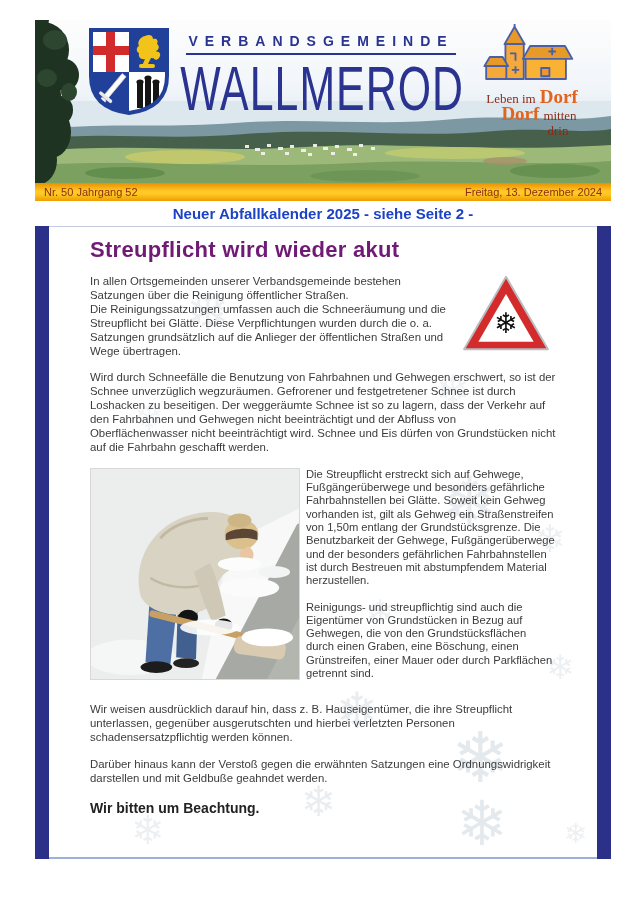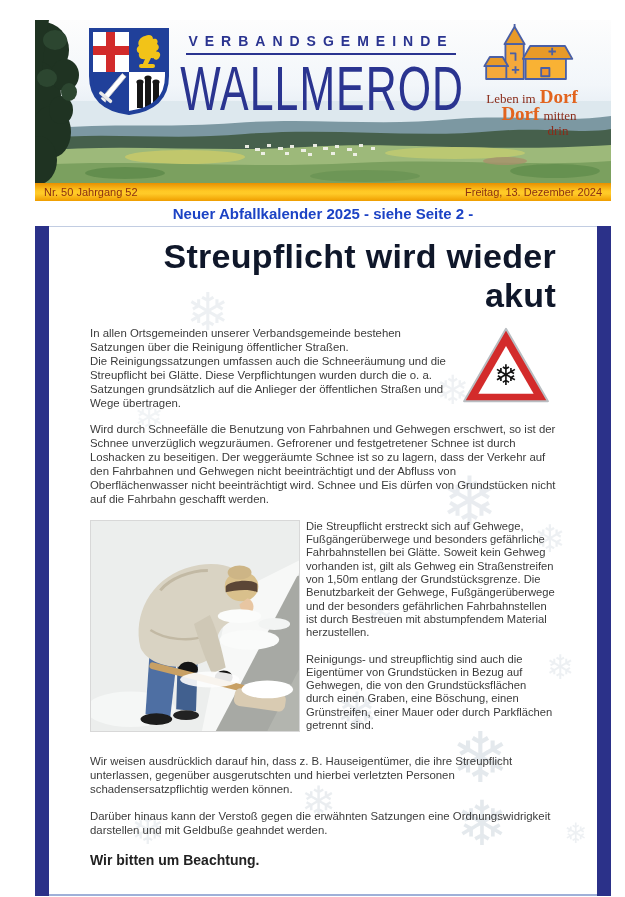--- a/index.html
+++ b/index.html
@@ -35,21 +35,21 @@
   .issue-bar { display:flex; justify-content:space-between; padding:0 9px; box-sizing:border-box; }
 
   
   .banner { text-align:center; font-size:15px; font-weight:bold; color:#1c43c5; padding:4px 0 4px 0; }
 
   
   .article { position:relative; background:#fff; border:1px solid #c2cde2; border-bottom:2px solid #9fb0d8;
              padding:6px 54px 10px 54px; box-sizing:border-box; min-height:633px; }
   .bar-left, .bar-right { position:absolute; top:-1px; bottom:-2px; width:14px; background:#2b3189; }
   .bar-left { left:-1px; } .bar-right { right:-1px; }
-  .headline { text-align:right; font-size:34px; font-weight:bold; color:#0f172a; margin:4px 0 12px 0; letter-spacing:0.3px; }
+  .headline { text-align:left; font-size:22px; font-weight:bold; color:#701a75; margin:4px 0 12px 0; letter-spacing:0.3px; }
   .bodytext { font-size:11.4px; line-height:13.9px; color:#3b3b3b; position:relative; z-index:2; }
   .para { margin:0 0 13px 0; }
   .sign-wrap { float:right; width:92px; margin:-2px 4px 6px 14px; }
   .media-row { display:flex; gap:6px; margin:2px 0 10px 0; position:relative; z-index:2; }
   .photo { width:210px; height:212px; flex:0 0 auto; border:1px solid #d8d8d8; box-sizing:border-box; }
   .right-col { flex:1; font-size:11.2px; line-height:13.3px; }
   .closing { font-size:14px; font-weight:bold; color:#222; margin:16px 0 16px 0; }
 
   
   .flake { position:absolute; color:#a9b8c4; z-index:1; user-select:none; }

